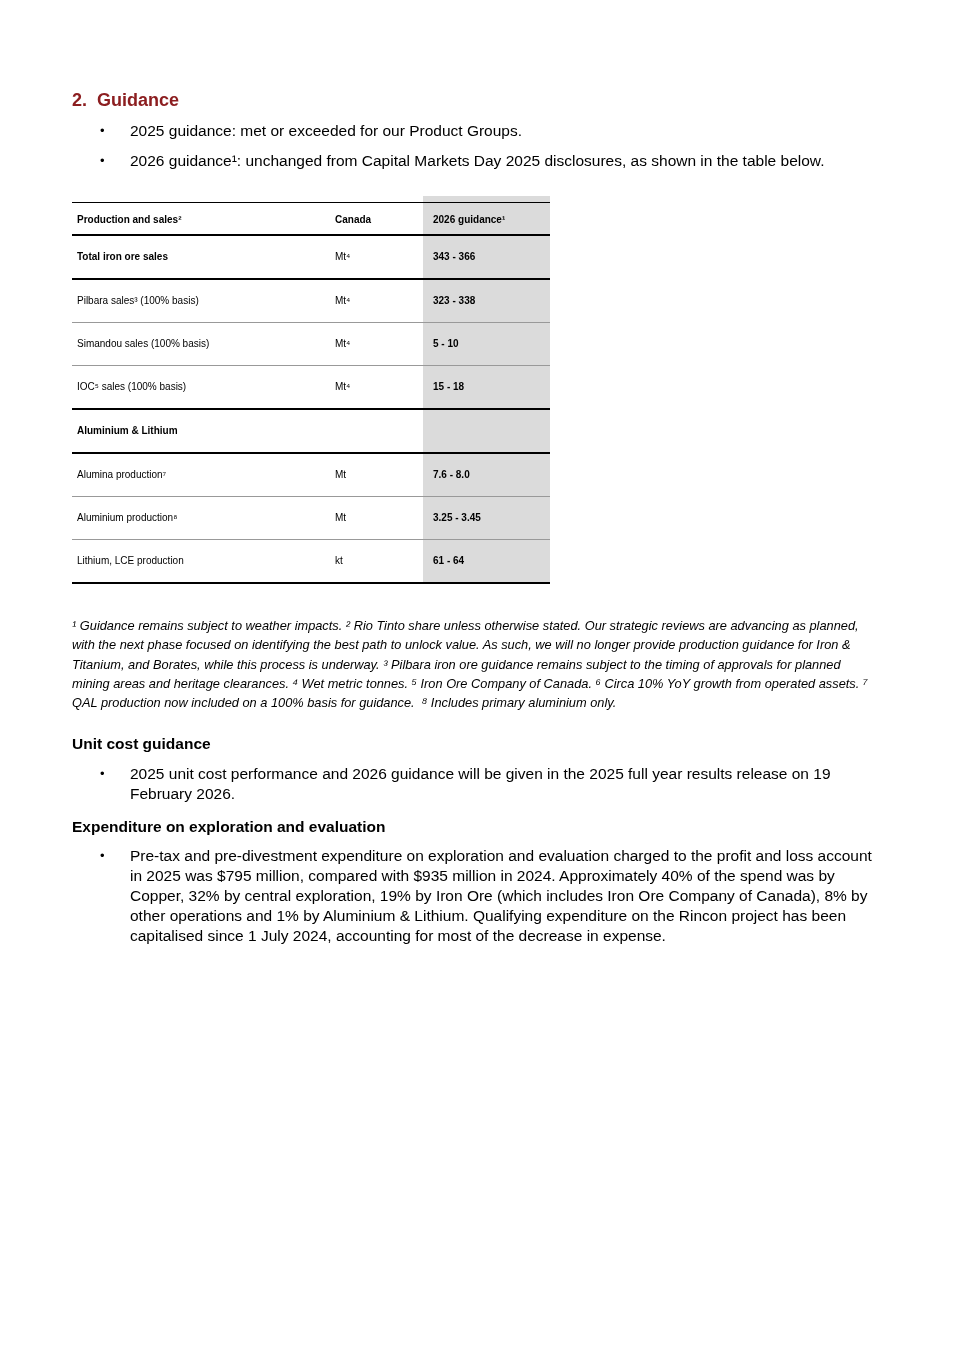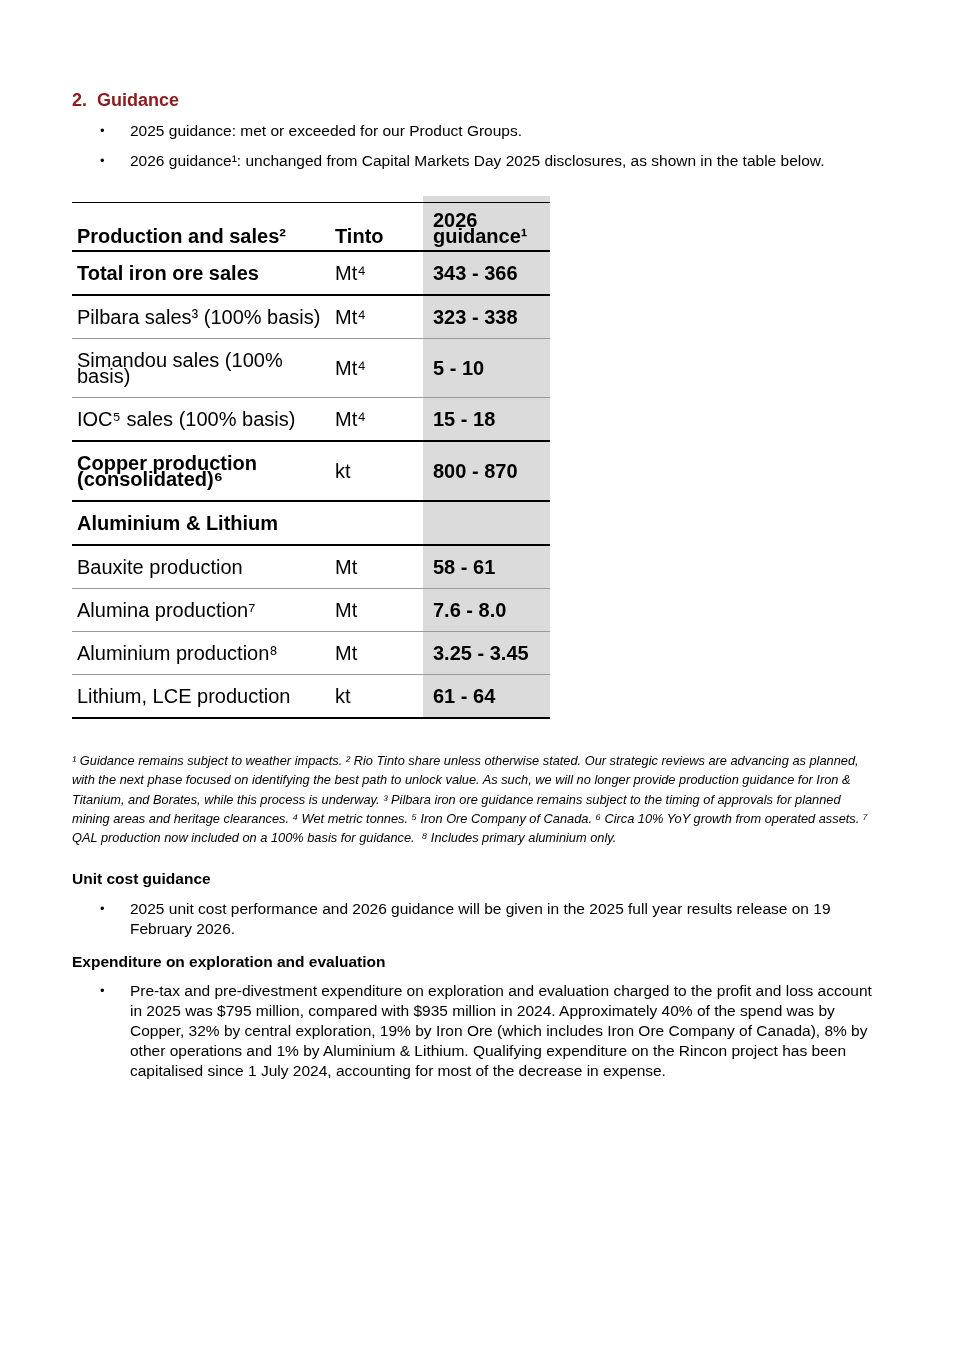--- a/index.html
+++ b/index.html
@@ -37,21 +37,21 @@
   .table-wrap { position:relative; width:478px; margin-top:31px; }
   .col-shade {
     position:absolute; left:351px; top:-6px;
     width:127px; height:calc(100% + 6px);
     background:#DBDBDB;
   }
   table.gtable {
     position:relative;
     border-collapse:collapse;
     width:478px;
-    font-size:20px; line-height:16px;
+    font-size:10px; line-height:16px;
     border-top:1px solid #000;
     table-layout:fixed;
   }
   col.c1 { width:263px; } col.c2 { width:88px; } col.c3 { width:127px; }
   .gtable th {
     text-align:left; font-weight:bold;
     padding:9px 0 6px 0; vertical-align:bottom;
   }
   .gtable td { padding:13px 0; vertical-align:middle; }
   .gtable th:first-child, .gtable td:first-child { padding-left:5px; }
@@ -97,21 +97,21 @@
     <div class="col-shade"></div>
     <table class="gtable">
       <colgroup>
           <col class="c1">
           <col class="c2">
           <col class="c3">
         </colgroup>
       <thead>
         <tr class="thick">
           <th>Production and sales²</th>
-          <th>Tinto</th>
+          <th>Canada</th>
           <th>2026 guidance¹</th>
         </tr>
       </thead>
       <tbody>
         <tr class="thick boldlabel">
           <td>Total iron ore sales</td>
           <td>Mt⁴</td>
           <td class="val">343 - 366</td>
         </tr>
         <tr class="thin">
@@ -123,33 +123,23 @@
           <td>Simandou sales (100% basis)</td>
           <td>Mt⁴</td>
           <td class="val">5 - 10</td>
         </tr>
         <tr class="thick">
           <td>IOC⁵ sales (100% basis)</td>
           <td>Mt⁴</td>
           <td class="val">15 - 18</td>
         </tr>
         <tr class="thick boldlabel">
-          <td>Copper production (consolidated)⁶</td>
-          <td>kt</td>
-          <td class="val">800 - 870</td>
-        </tr>
-        <tr class="thick boldlabel">
           <td>Aluminium &amp; Lithium</td>
           <td></td>
           <td class="val"></td>
-        </tr>
-        <tr class="thin">
-          <td>Bauxite production</td>
-          <td>Mt</td>
-          <td class="val">58 - 61</td>
         </tr>
         <tr class="thin">
           <td>Alumina production⁷</td>
           <td>Mt</td>
           <td class="val">7.6 - 8.0</td>
         </tr>
         <tr class="thin">
           <td>Aluminium production⁸</td>
           <td>Mt</td>
           <td class="val">3.25 - 3.45</td>

